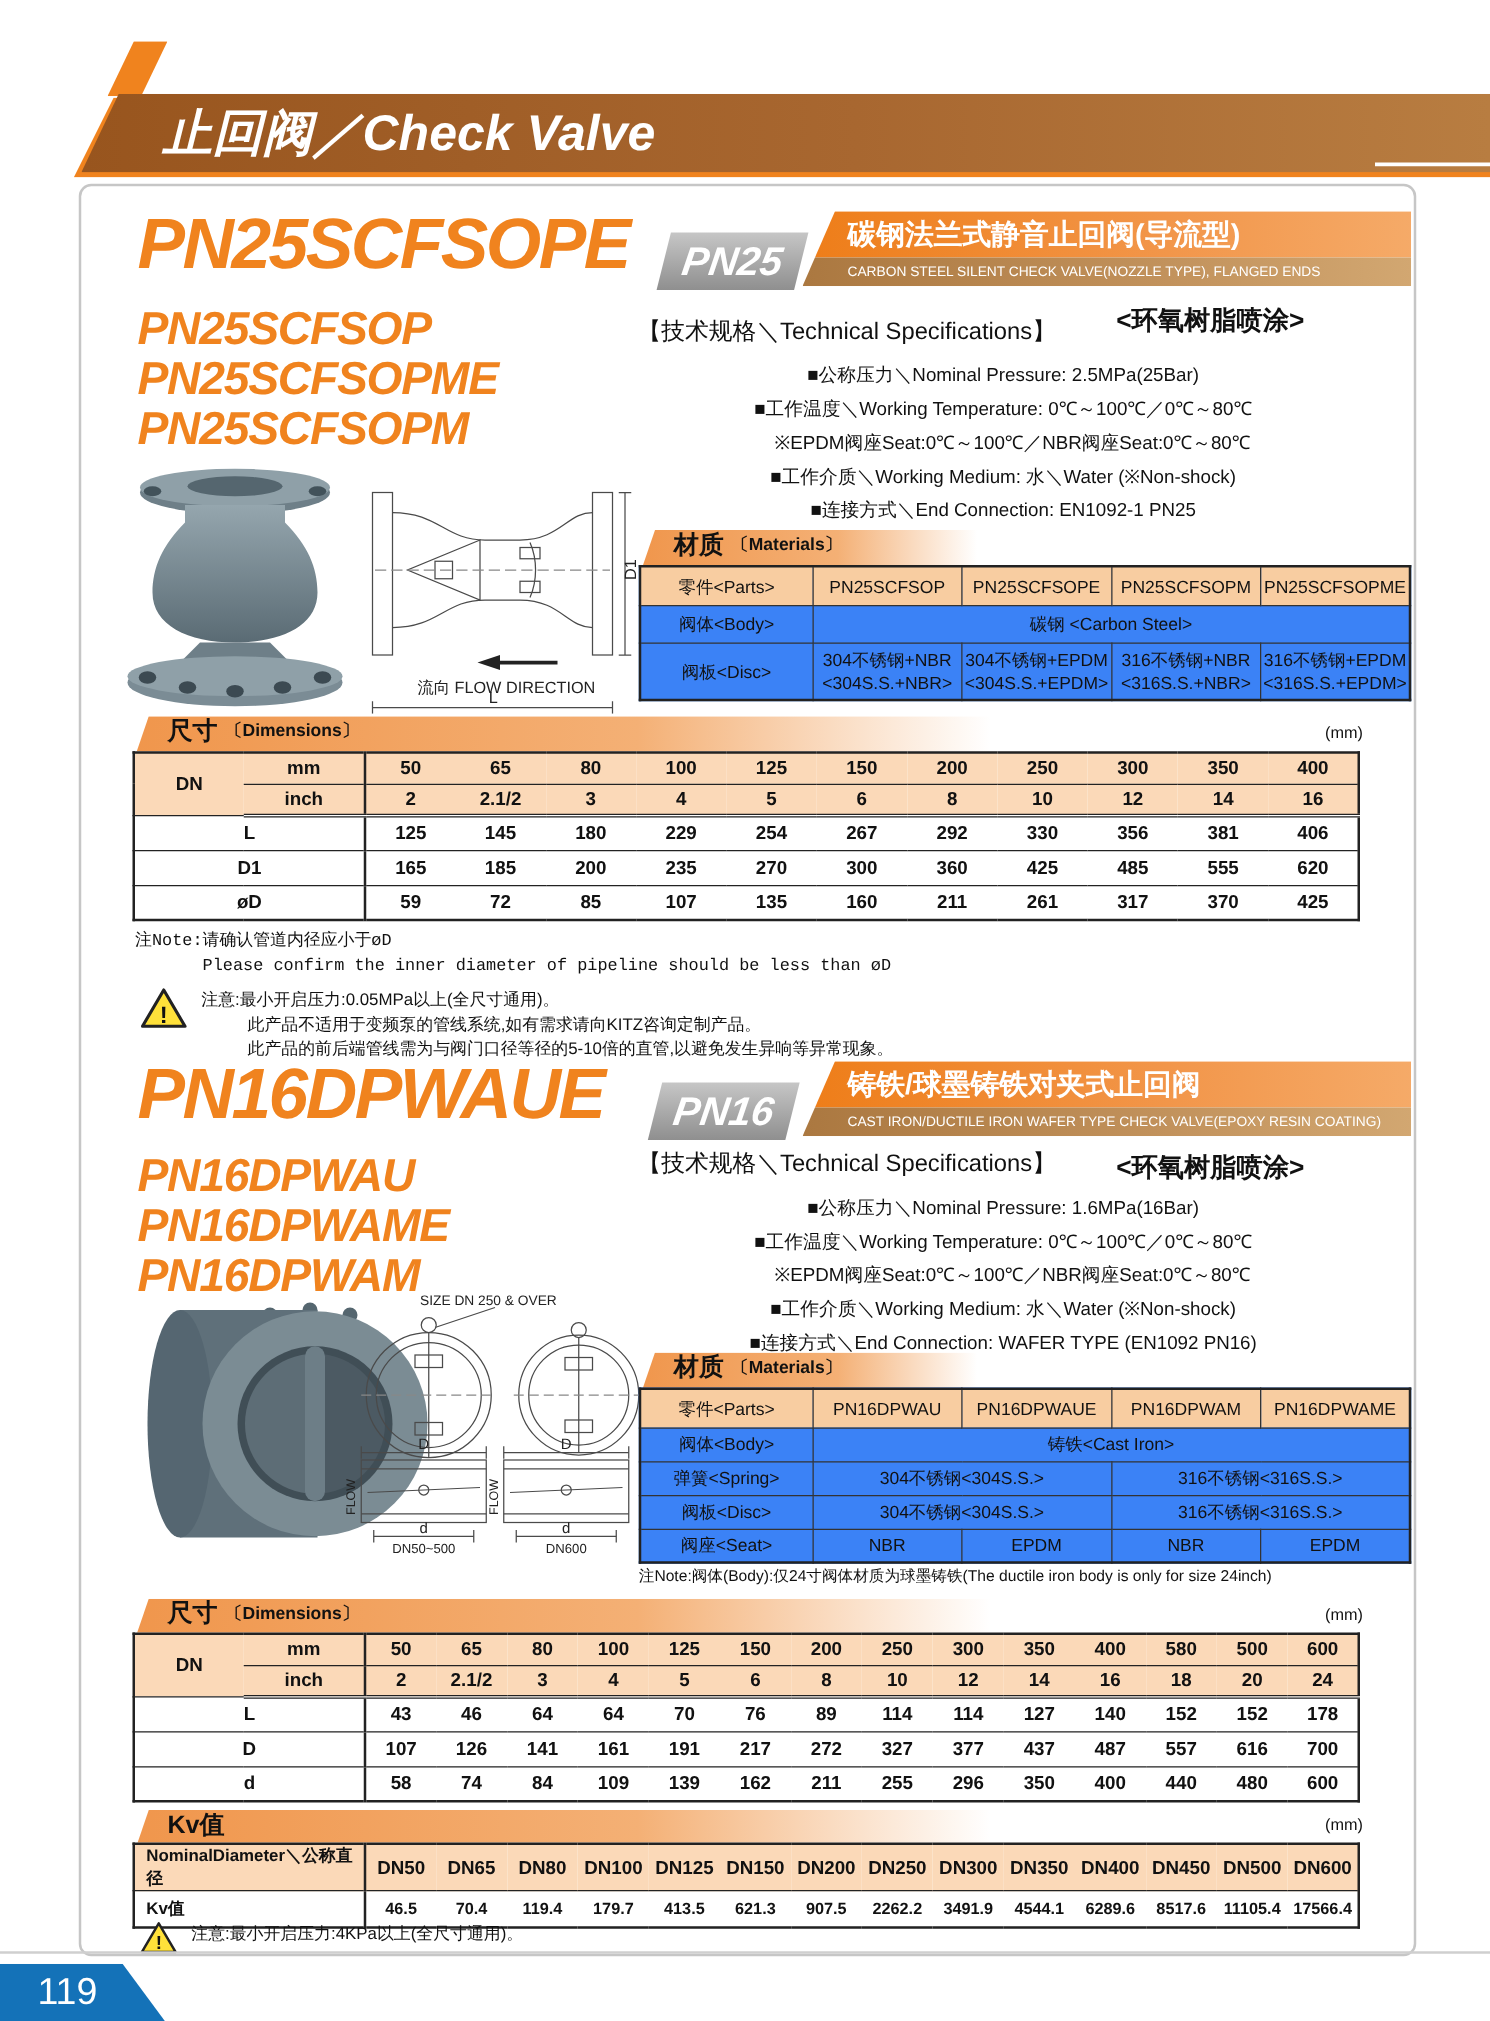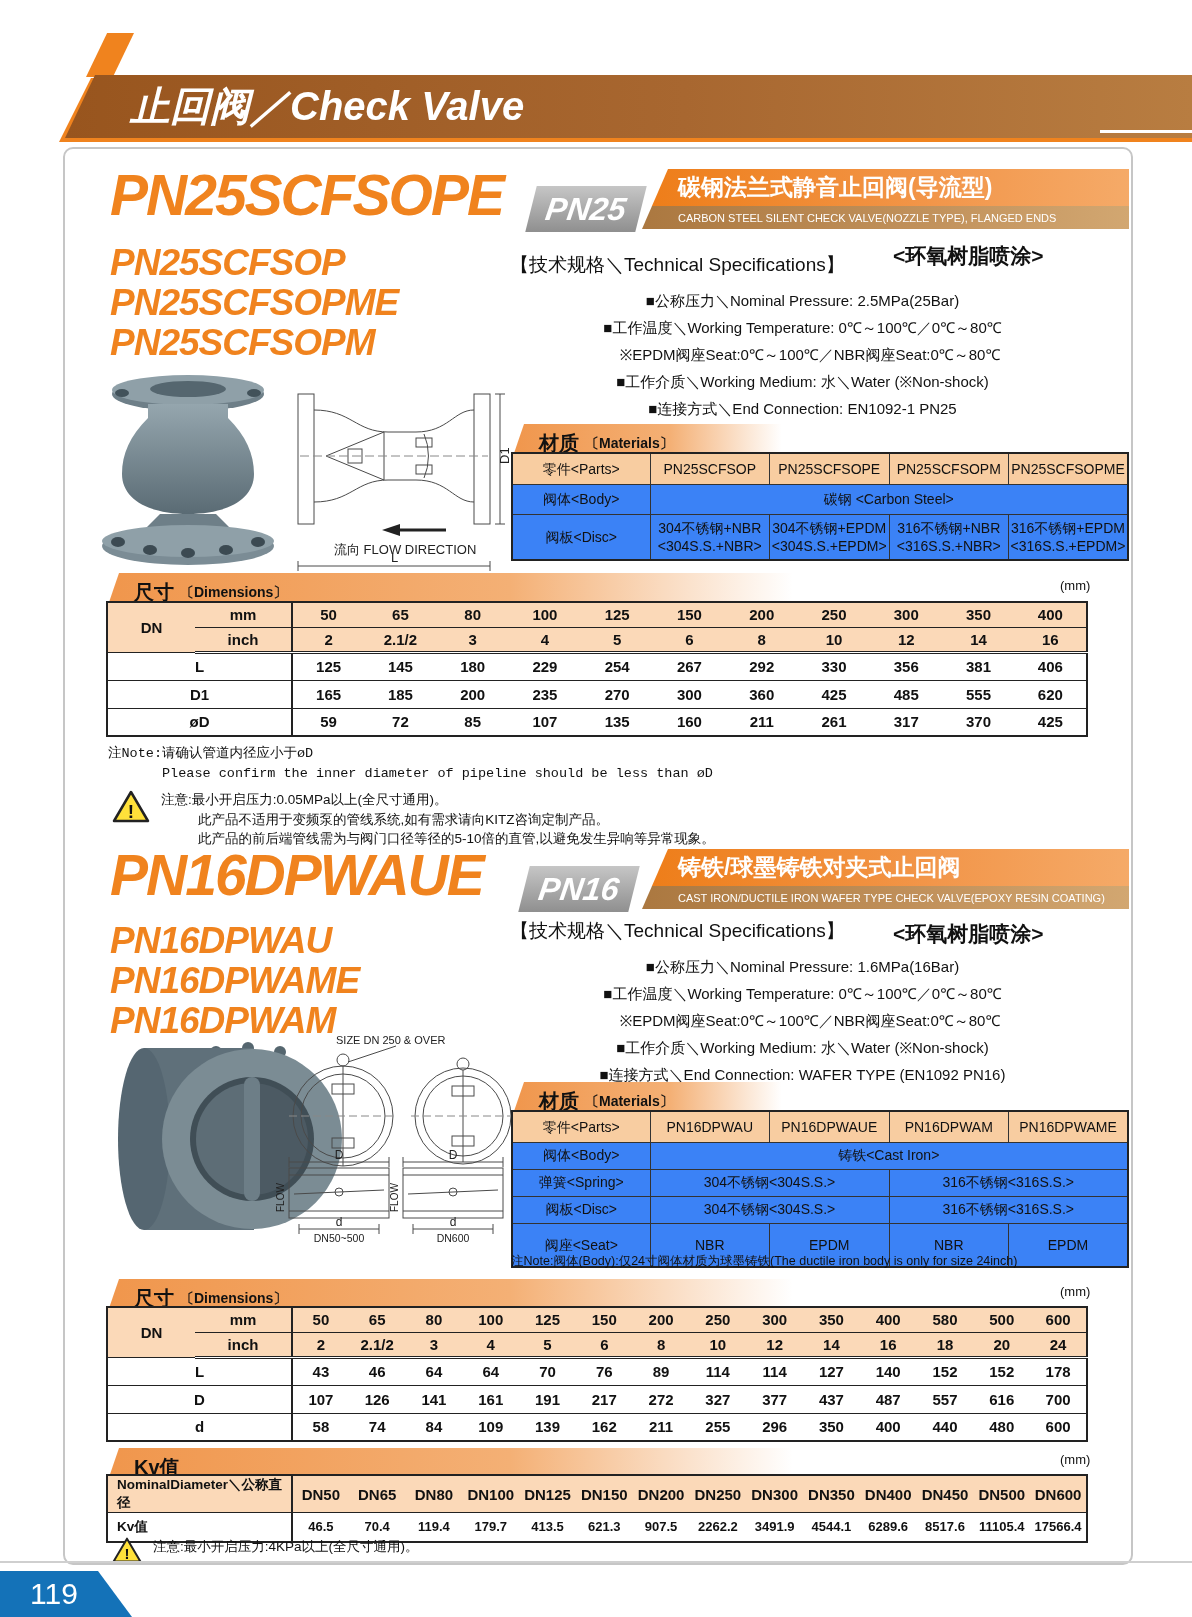--- a/index.html
+++ b/index.html
@@ -38,21 +38,21 @@
   .model-subs{position:absolute;}
   .coating{position:absolute;font-size:21px;font-weight:bold;color:#111;}
 
   
   .spec{position:absolute;width:585px;}
   .spec-title{font-size:19px;margin-bottom:9px;}
   .spec-lines div{font-size:15px;line-height:27px;white-space:nowrap;text-align:center;}
   .spec-lines div.indent{padding-left:15px;}
 
   
-  .secband{position:absolute;height:38px;display:flex;align-items:center;gap:6px;padding-left:28px;
+  .secband{position:absolute;height:38px;display:flex;align-items:flex-start;gap:6px;padding-left:28px;
         background:linear-gradient(90deg,#f0964c 0%,#f4b075 40%,rgba(255,255,255,0) 68%);
         clip-path:polygon(13px 0,100% 0,100% 100%,0 100%);}
   .secband .zh{font-size:20px;font-weight:bold;line-height:25px;}
   .secband .en{font-size:14px;font-weight:bold;line-height:23px;}
   .unit{position:absolute;font-size:13px;}
 
   
   table.mat{position:absolute;border-collapse:collapse;table-layout:fixed;background:#3b82f6;
         border:2px solid #222;font-size:14px;}
   table.mat th,table.mat td{border:1px solid #333;text-align:center;font-weight:normal;line-height:1.3;padding:1px;}
@@ -430,21 +430,21 @@
     <tr style="height:27px">
       <th>弹簧&lt;Spring&gt;</th>
       <td colspan="2">304不锈钢&lt;304S.S.&gt;</td>
       <td colspan="2">316不锈钢&lt;316S.S.&gt;</td>
     </tr>
     <tr style="height:27px">
       <th>阀板&lt;Disc&gt;</th>
       <td colspan="2">304不锈钢&lt;304S.S.&gt;</td>
       <td colspan="2">316不锈钢&lt;316S.S.&gt;</td>
     </tr>
-    <tr style="height:44px">
+    <tr style="height:27px">
       <th>阀座&lt;Seat&gt;</th>
     <td>NBR</td>
           <td>EPDM</td>
           <td>NBR</td>
           <td>EPDM</td>
         </tr>
   </tbody>
     </table>
   <div class="matnote" style="left:511px;top:1253px">注Note:阀体(Body):仅24寸阀体材质为球墨铸铁(The ductile iron body is only for size 24inch)</div>
 

